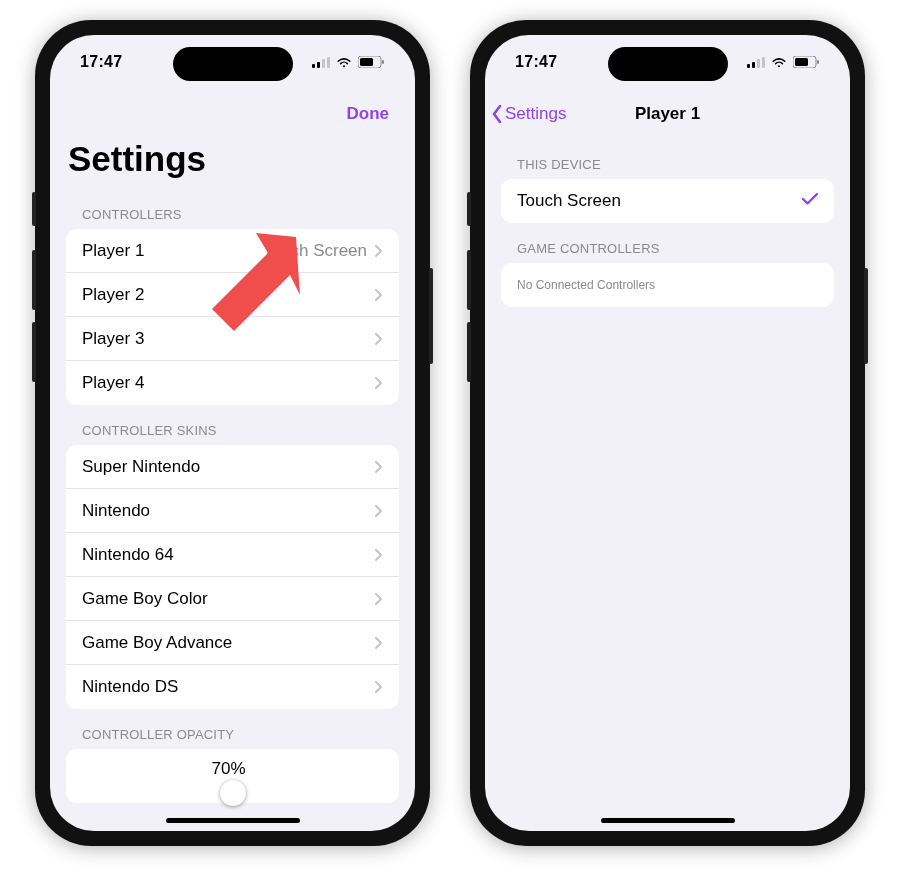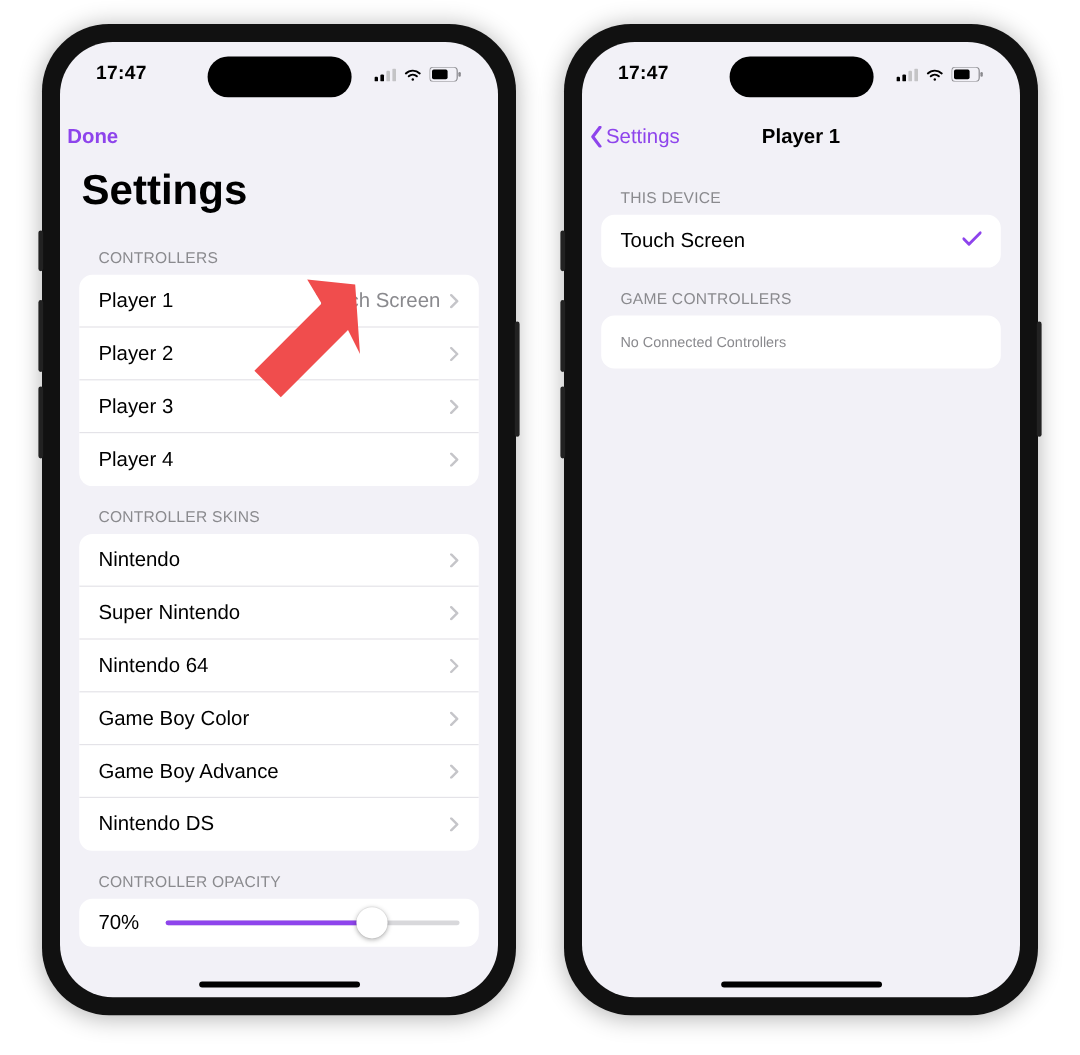--- a/index.html
+++ b/index.html
@@ -68,23 +68,23 @@
       align-items: flex-end;
       gap: 6px;
     }
     .sb-time { font-size: 16px; font-weight: 600; letter-spacing: 0.3px; }
     .status-icons svg { display: block; }
     
     
     .nav-a {
       height: 50px;
       display: flex;
-      justify-content: flex-start;
+      justify-content: flex-end;
       align-items: center;
-      padding: 0 6px;
+      padding: 0 26px;
       flex-shrink: 0;
     }
     .nav-done { color: #8e44ec; font-size: 17px; font-weight: 600; }
     .nav-b {
       height: 50px;
       display: flex;
       align-items: center;
       flex-shrink: 0;
       position: relative;
     }
@@ -132,20 +132,21 @@
       line-height: 1.35;
     }
     .footer-link { color: #8e44ec; }
     .grey-row { color: #8a8a8e !important; font-size: 12px; }
     
     
     .opacity-row {
       display: flex; align-items: center; gap: 14px;
       background: #fff; border-radius: 11px; padding: 10px 16px;
       font-size: 17px;
+      flex-direction: column;
     }
     .opacity-row .pct { width: 42px; }
     .slider-track {
       flex: 1; height: 4px; background: #d8d8db; border-radius: 2px; position: relative;
     }
     .slider-fill { position: absolute; left: 0; top: 0; bottom: 0; width: 70%; background: #8e44ec; border-radius: 2px; }
     .slider-thumb {
       position: absolute; left: 70%; top: 50%;
       width: 26px; height: 26px; background: #fff;
       border-radius: 50%; transform: translate(-50%, -50%);
@@ -279,30 +280,30 @@
               <svg width="8" height="12">
                 <use href="#chevron-right"></use>
               </svg>
             </span>
         </div>
       </div>
 
       <div class="section-header">CONTROLLER SKINS</div>
       <div class="group">
         <div class="row">
+          <span class="label">Super Nintendo</span>
+            <span class="spacer"></span>
+          <span class="chev">
+              <svg width="8" height="12">
+                <use href="#chevron-right"></use>
+              </svg>
+            </span>
+        </div>
+        <div class="row">
           <span class="label">Nintendo</span>
-            <span class="spacer"></span>
-          <span class="chev">
-              <svg width="8" height="12">
-                <use href="#chevron-right"></use>
-              </svg>
-            </span>
-        </div>
-        <div class="row">
-          <span class="label">Super Nintendo</span>
             <span class="spacer"></span>
           <span class="chev">
               <svg width="8" height="12">
                 <use href="#chevron-right"></use>
               </svg>
             </span>
         </div>
         <div class="row">
           <span class="label">Nintendo 64</span>
             <span class="spacer"></span>

